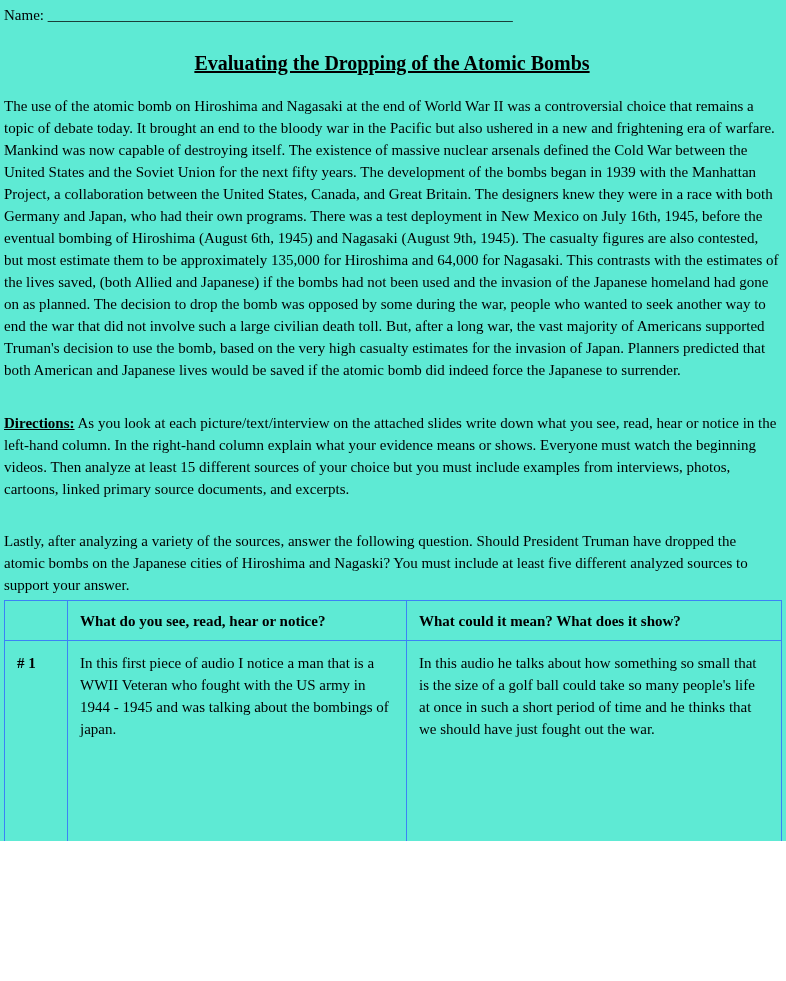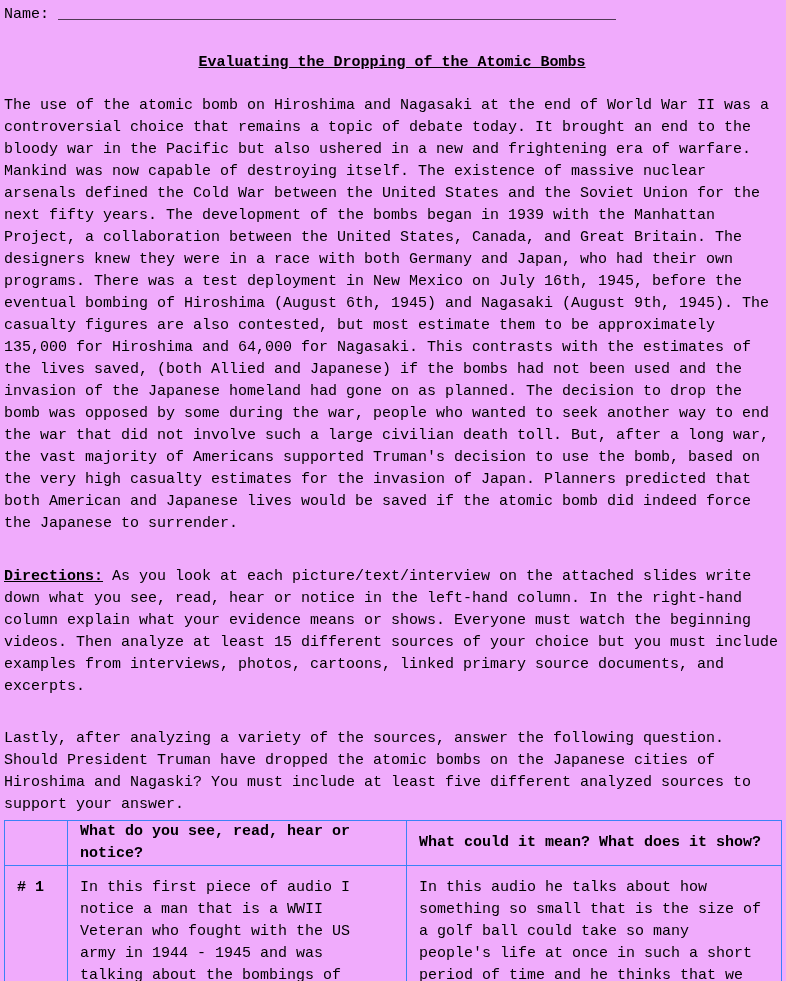--- a/index.html
+++ b/index.html
@@ -1,32 +1,32 @@
 <!DOCTYPE html>
 <html><head>
 <meta charset="utf-8">
 <style>
   * { margin: 0; padding: 0; box-sizing: border-box; }
   html, body { background: #ffffff; }
   .page {
     position: relative;
     width: 786px;
-    height: 981px;
-    background: #f0abfc;
+    height: 841px;
+    background: #5eead4;
     overflow: hidden;
     color: #000000;
-    font-family: Liberation Mono, monospace;
+    font-family: Liberation Serif, serif;
     font-size: 15px;
     line-height: 22px;
     padding: 4px 6px 0 4px;
   }
   .name-line { margin-bottom: 26px; white-space: nowrap; }
   .name-blank { letter-spacing: 0; }
   .title {
-    font-size: 15px;
+    font-size: 20px;
     font-weight: bold;
     text-decoration: underline;
     text-align: center;
     line-height: 22px;
     margin-bottom: 21px;
   }
   .heading {
     font-weight: bold;
     text-decoration: underline;
   }

